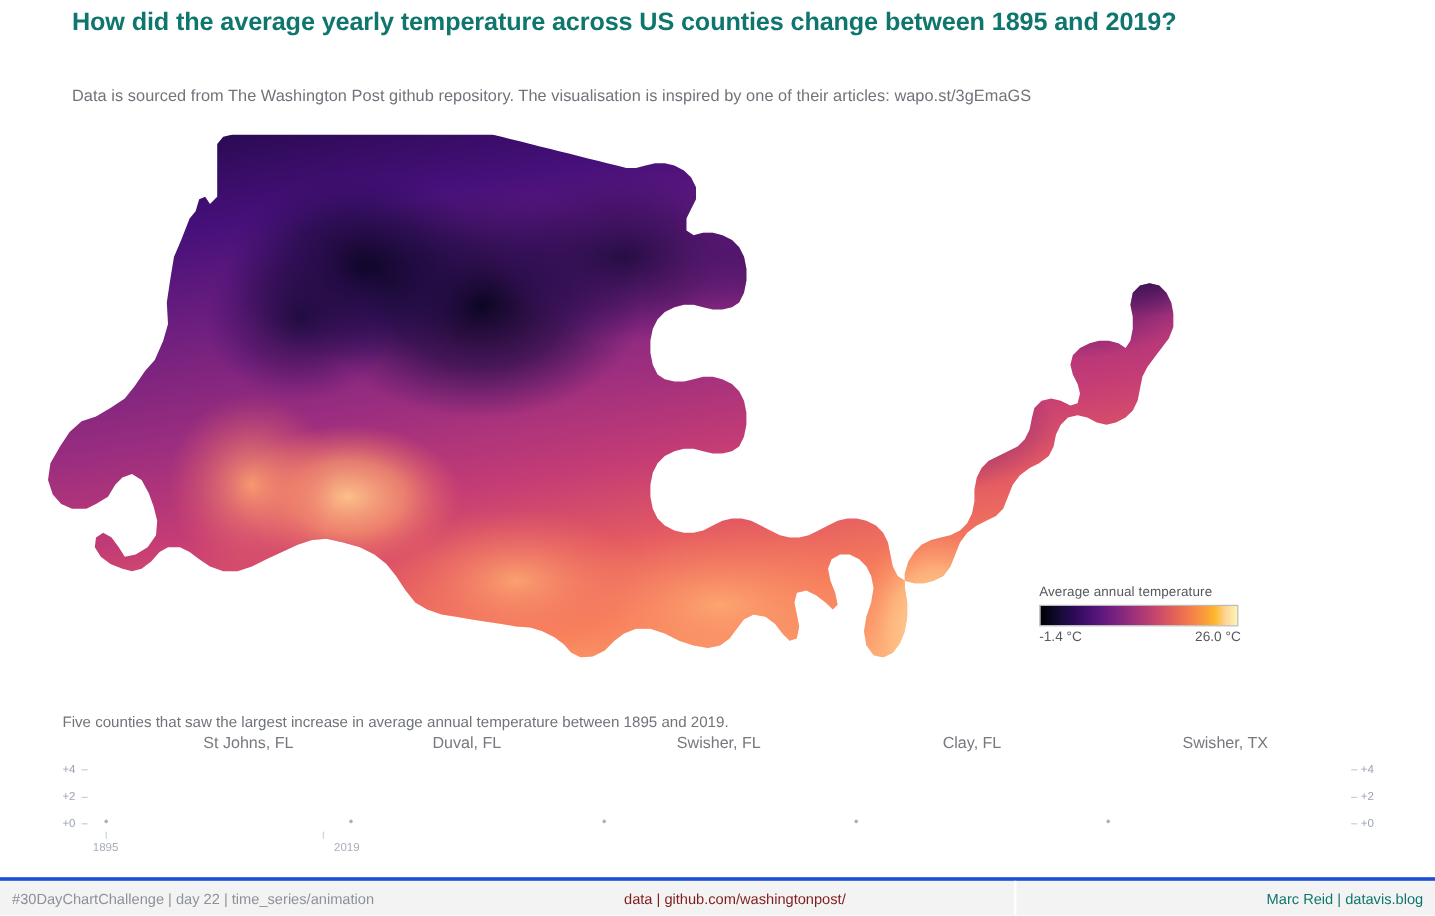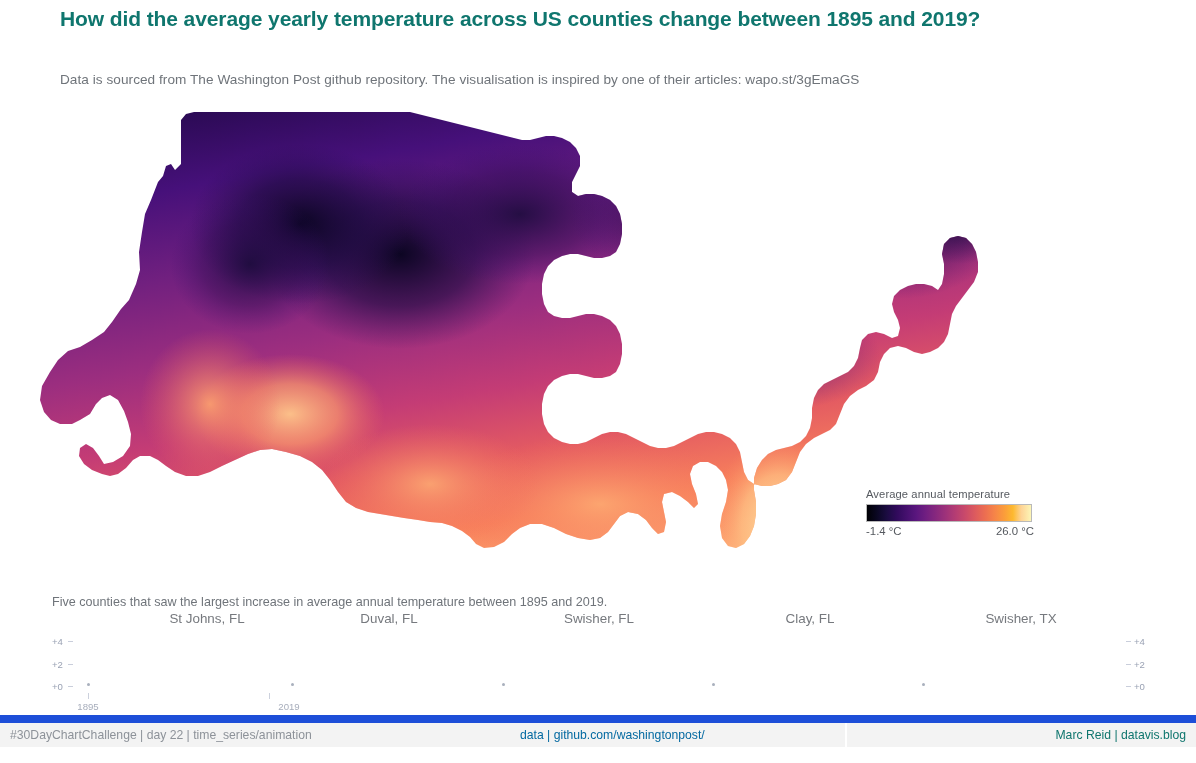--- a/index.html
+++ b/index.html
@@ -126,39 +126,39 @@
   }
   .xtick-mark {
     position: absolute;
     width: 1px; height: 6px;
     background: #ccd1dd;
   }
 
   
   #footer {
     position: absolute;
-    left: 0; bottom: 16px;
+    left: 0; bottom: 0;
     width: 1196px; height: 32px;
-    border-top: 8px solid #1d4ed8;
+    border-top: 3px solid #1d4ed8;
     background: #f3f3f3;
     display: flex;
     align-items: center;
   }
   #footer-left {
     position: absolute;
     left: 10px;
     font-size: 12.2px;
     color: #8d9299;
     white-space: nowrap;
   }
   #footer-center {
     position: absolute;
     left: 520px;
     font-size: 12.2px;
-    color: #0369a1;
+    color: #7f1d1d;
     white-space: nowrap;
   }
   #footer-divider {
     position: absolute;
     left: 845px; top: 0;
     width: 2px; height: 29px;
     background: #ffffff;
   }
   #footer-right {
     position: absolute;

